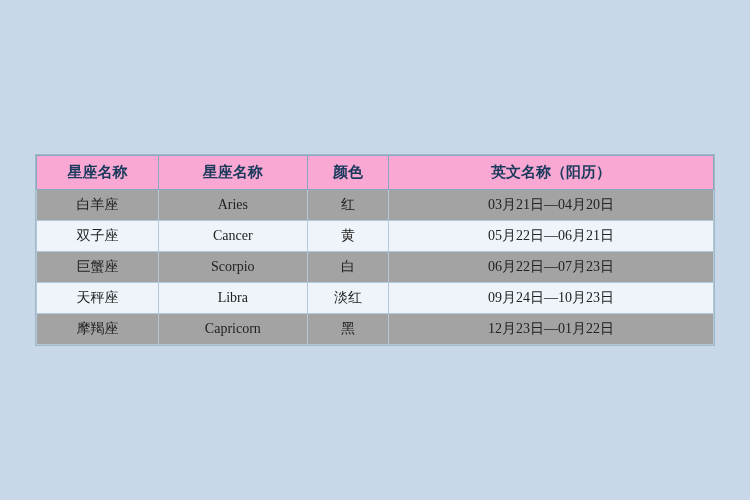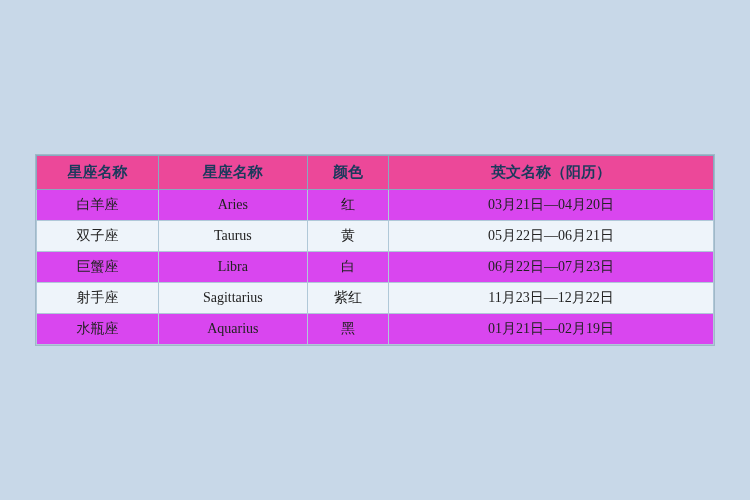--- a/index.html
+++ b/index.html
@@ -23,34 +23,34 @@
       border: 1px solid #a0b8c8;
       width: 680px;
     }
 
     table {
       width: 100%;
       border-collapse: collapse;
     }
 
     thead tr {
-      background-color: #ec4899;
+      background-color: #f9a8d4;
     }
 
     thead th {
       border: 1px solid #88aac0;
       padding: 7px 10px;
       text-align: center;
       font-size: 15px;
       font-weight: bold;
       color: #1a3a5c;
     }
 
     tbody tr {
-      background-color: #d946ef;
+      background-color: #a3a3a3;
     }
 
     tbody tr:nth-child(even) {
       background-color: #eef4fa;
     }
 
     tbody td {
       border: 1px solid #b0c8d8;
       padding: 6px 10px;
       text-align: center;
@@ -78,37 +78,37 @@
     </thead>
     <tbody id="table-body">
     <tr>
           <td>白羊座</td>
           <td>Aries</td>
           <td>红</td>
           <td>03月21日—04月20日</td>
         </tr>
         <tr>
           <td>双子座</td>
-          <td>Taurus</td>
+          <td>Cancer</td>
           <td>黄</td>
           <td>05月22日—06月21日</td>
         </tr>
         <tr>
           <td>巨蟹座</td>
-          <td>Libra</td>
+          <td>Scorpio</td>
           <td>白</td>
           <td>06月22日—07月23日</td>
         </tr>
         <tr>
-          <td>射手座</td>
-          <td>Sagittarius</td>
-          <td>紫红</td>
-          <td>11月23日—12月22日</td>
+          <td>天秤座</td>
+          <td>Libra</td>
+          <td>淡红</td>
+          <td>09月24日—10月23日</td>
         </tr>
         <tr>
-          <td>水瓶座</td>
-          <td>Aquarius</td>
+          <td>摩羯座</td>
+          <td>Capricorn</td>
           <td>黑</td>
-          <td>01月21日—02月19日</td>
+          <td>12月23日—01月22日</td>
         </tr>
       </tbody>
   </table>
 </div>
 
 </body></html>

